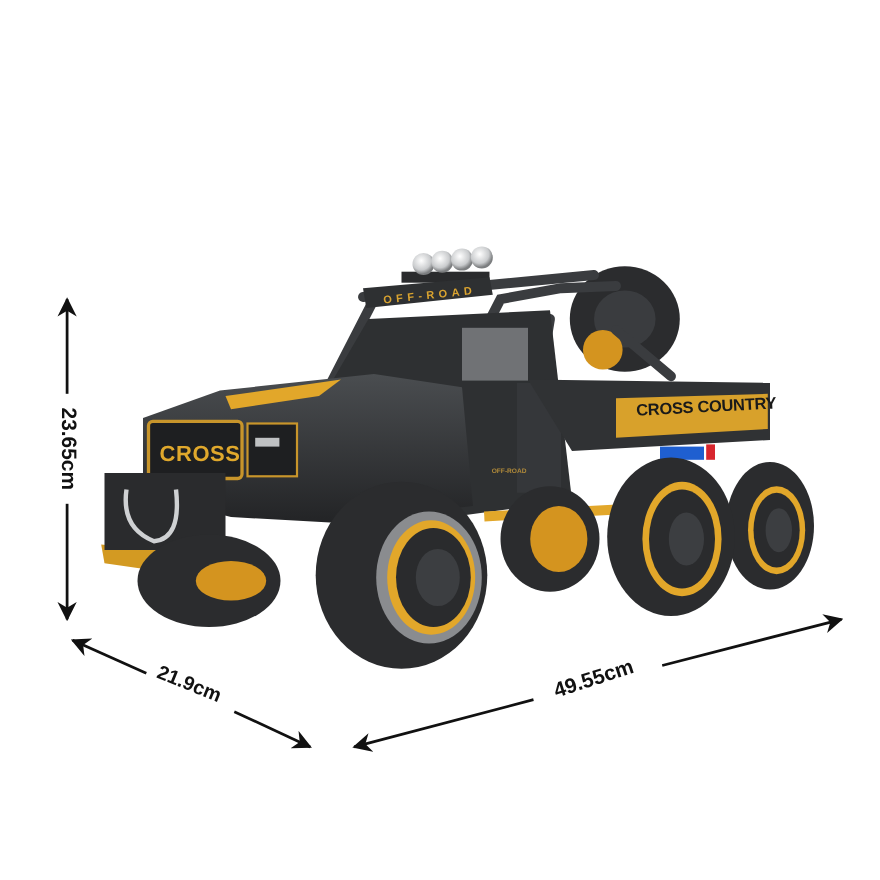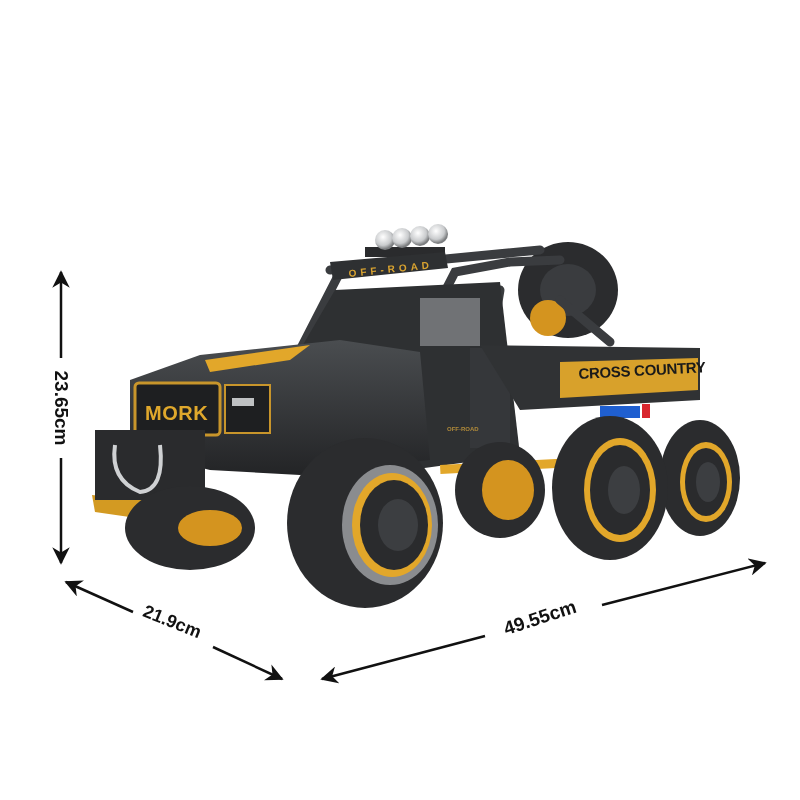--- a/index.html
+++ b/index.html
@@ -122,21 +122,21 @@
 
     <g>
       <ellipse cx="365" cy="523" rx="78" ry="85" fill="#2b2c2e"></ellipse>
       <ellipse cx="390" cy="525" rx="48" ry="60" fill="#8a8c8f"></ellipse>
       <ellipse cx="392" cy="525" rx="40" ry="52" fill="#e2a72a"></ellipse>
       <ellipse cx="394" cy="525" rx="34" ry="45" fill="#2a2b2d"></ellipse>
       <ellipse cx="398" cy="525" rx="20" ry="26" fill="#3c3e41"></ellipse>
     </g>
   </svg>
 
-  <span id="brand-badge" class="truck-text">MORK</span>
+  <span id="brand-badge" class="truck-text">CROSS</span>
   <span id="offroad-bar" class="truck-text">OFF-ROAD</span>
   <span id="cross-country" class="truck-text">CROSS COUNTRY</span>
   <span id="door-decal" class="truck-text">OFF-ROAD</span>
 
   <span id="dim-height" class="dim-label">23.65cm</span>
   <span id="dim-depth" class="dim-label">21.9cm</span>
   <span id="dim-length" class="dim-label">49.55cm</span>
 </div>
 
 </body></html>

